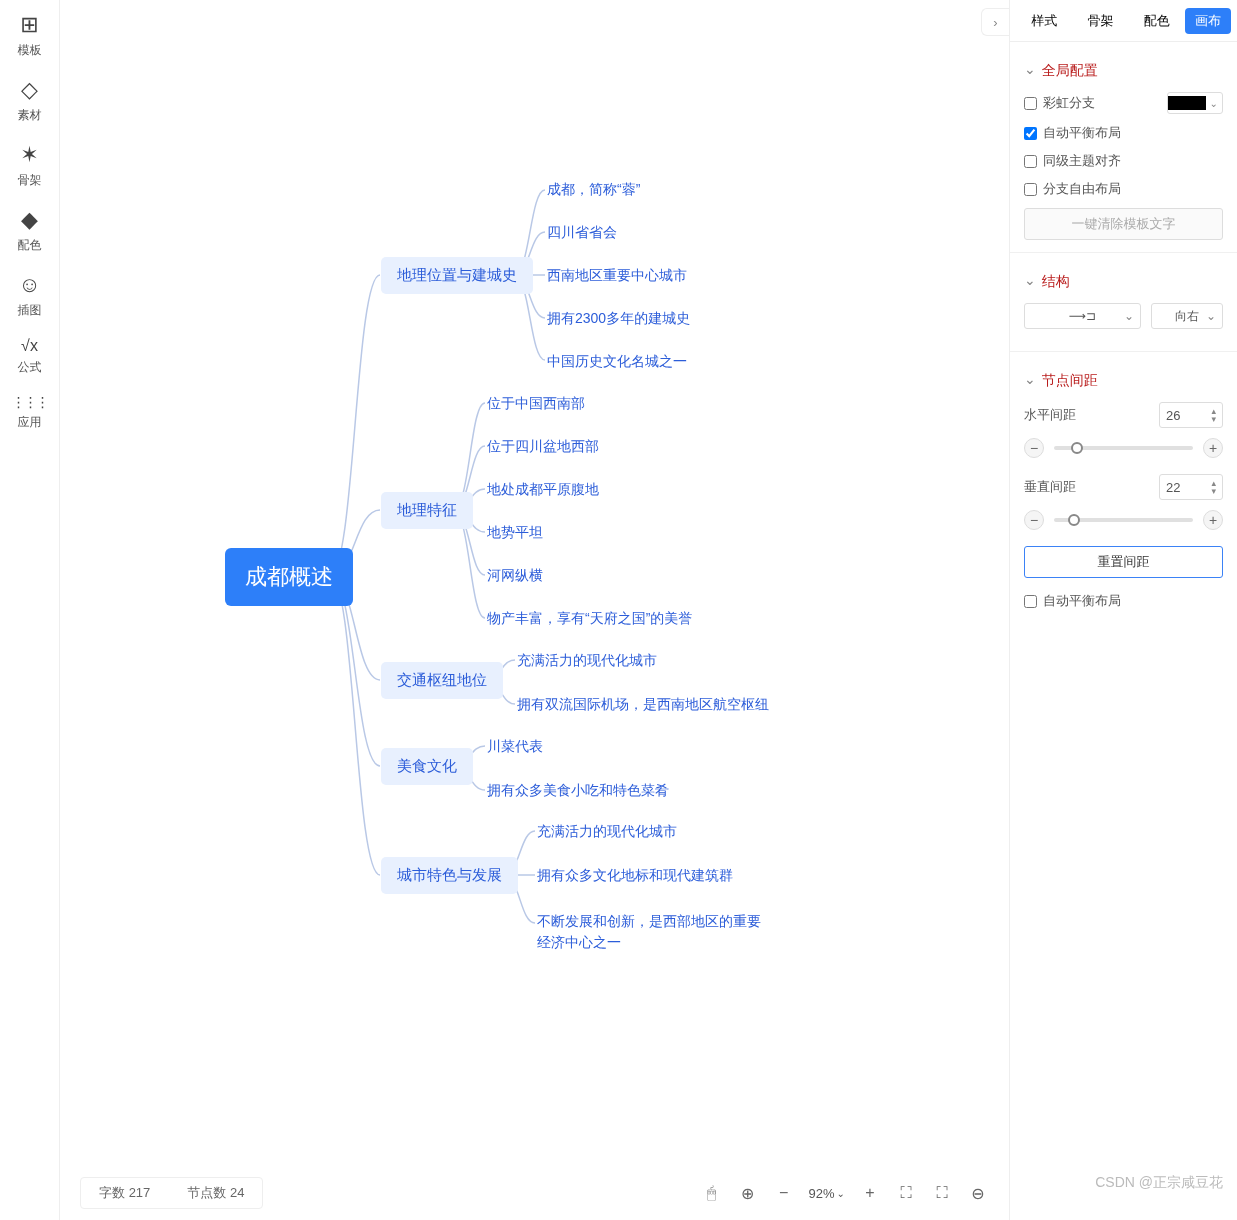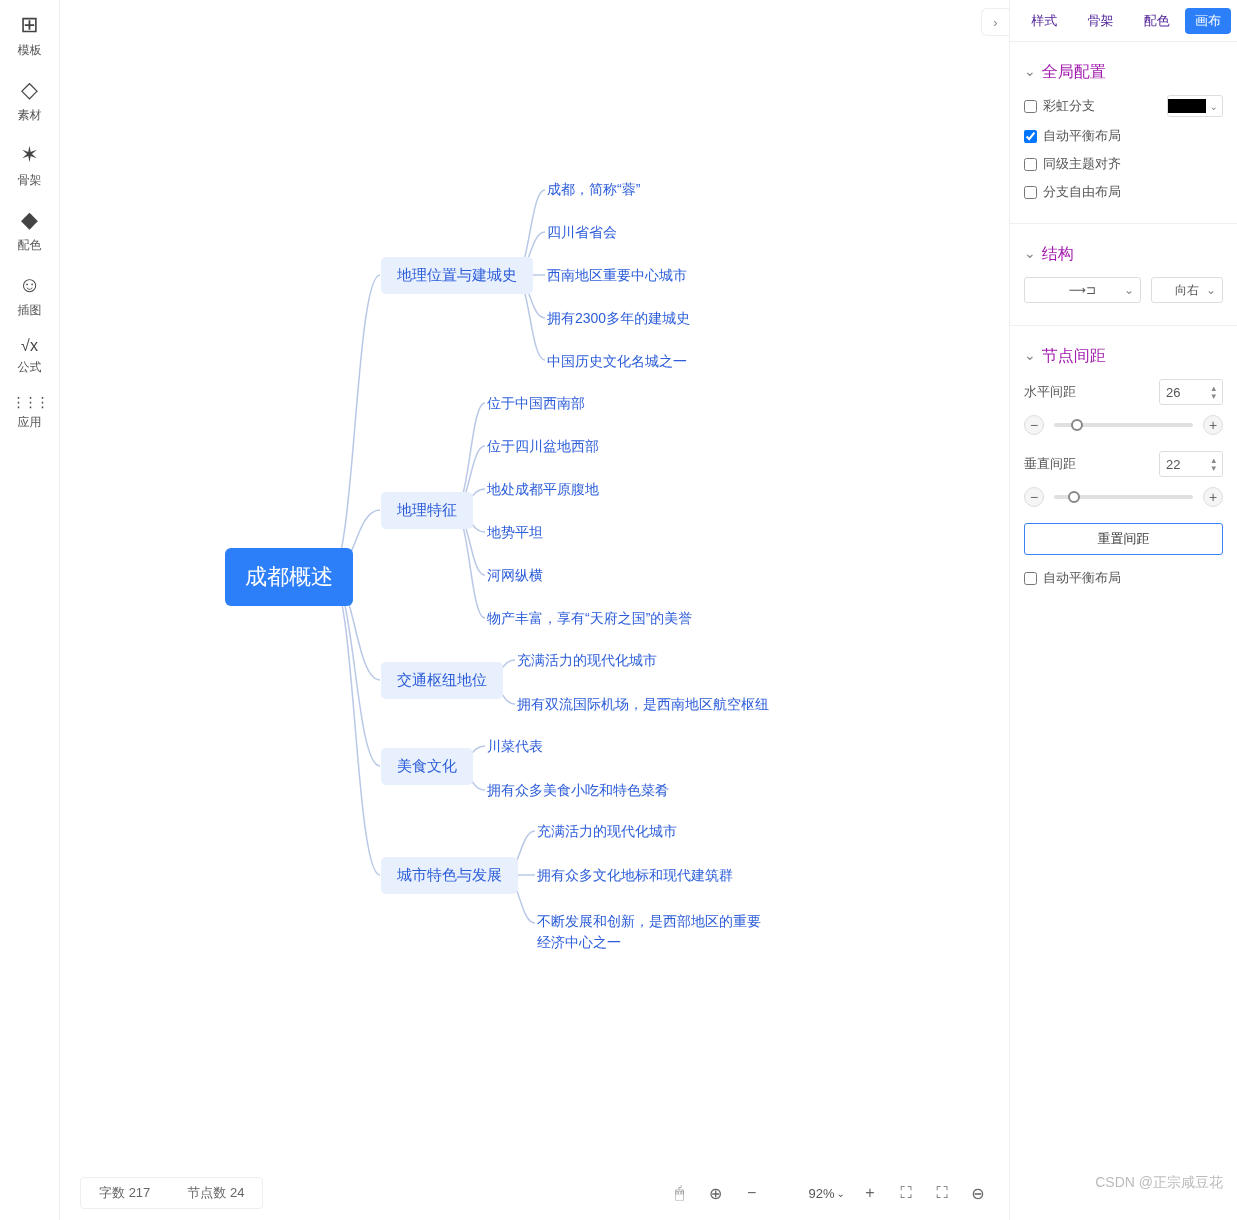--- a/index.html
+++ b/index.html
@@ -60,21 +60,21 @@
     display: flex;
     height: 42px;
     border-bottom: 1px solid #eee;
     align-items: center;
     padding: 0 6px;
   }
   .tab {
     flex: 1;
     text-align: center;
     font-size: 13px;
-    color: #4c1d95;
+    color: #000000;
     cursor: pointer;
     padding: 4px 0;
   }
   .tab.active {
     background: #2d7ff9;
     color: #fff;
     border-radius: 4px;
     padding: 4px 10px;
     flex: none;
   }
@@ -90,22 +90,22 @@
     display: flex; align-items: center; justify-content: center;
     color: #888;
     cursor: pointer;
   }
   .section {
     border-bottom: 1px solid #f0f0f0;
     padding: 12px 14px;
     margin-top: 8px;
   }
   .section-header {
-    font-size: 16px;
-    color: #a21caf;
+    font-size: 14px;
+    color: #b91c1c;
     margin-bottom: 12px;
     cursor: pointer;
   }
   .section-header::before {
     content: "⌄";
     display: inline-block;
     margin-right: 6px;
     color: #888;
     font-size: 14px;
     vertical-align: middle;
@@ -271,21 +271,21 @@
     color: #555;
     font-size: 14px;
   }
   .zoom-group .icon-btn {
     width: 22px; height: 22px;
     display: flex; align-items: center; justify-content: center;
     cursor: pointer;
     font-size: 16px;
     color: #666;
   }
-  .zoom-txt { font-size: 13px; color: #555; display: flex; align-items: center; gap: 2px; cursor: pointer; margin-left: 32px;}
+  .zoom-txt { font-size: 13px; color: #555; display: flex; align-items: center; gap: 2px; cursor: pointer;}
   .watermark {
     position: absolute;
     right: 14px; bottom: 28px;
     color: #bbb;
     font-size: 14px;
     margin-top: 28px;
   }
 </style>
 </head>
 <body>
@@ -422,20 +422,21 @@
           <input type="checkbox" style="">
           <span>同级主题对齐</span>
         </label>
       </div>
     <div class="row">
         <label>
           <input type="checkbox" style="">
           <span>分支自由布局</span>
         </label>
       </div>
+    <button class="btn-full">一键清除模板文字</button>
   </div>
 
   <div class="section">
     <div class="section-header">结构</div>
     <div class="row" style="gap:10px">
       <div class="select">⟶⊐</div>
       <div class="select" style="flex:0 0 72px">向右</div>
     </div>
   </div>
 

